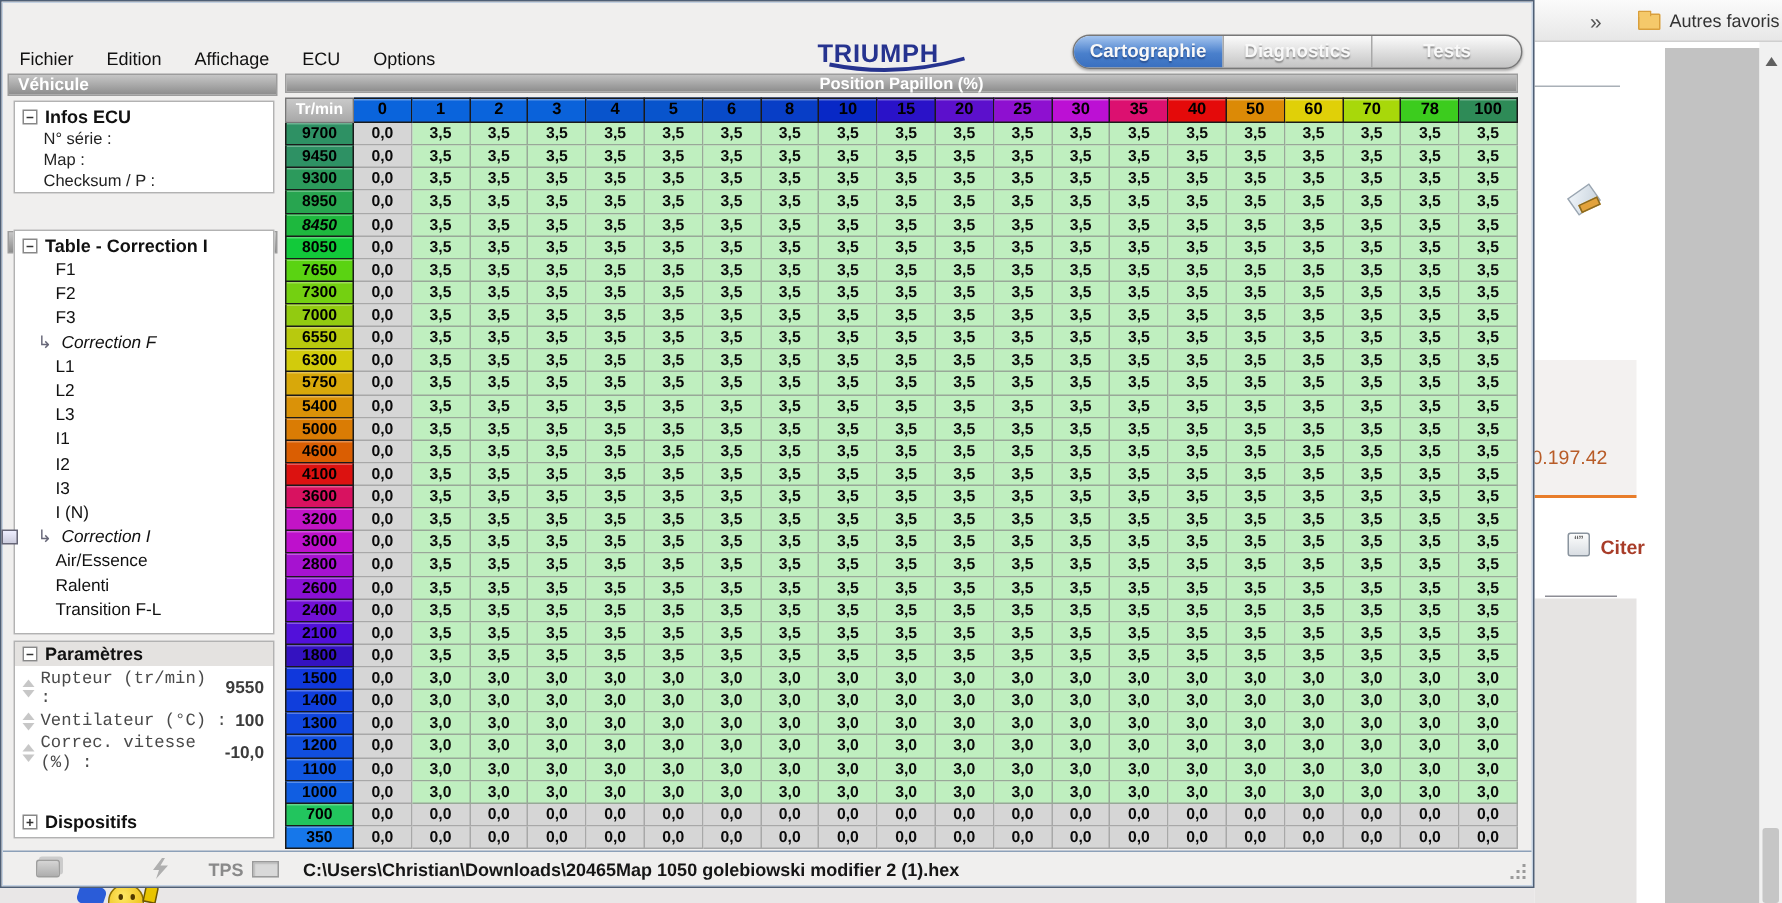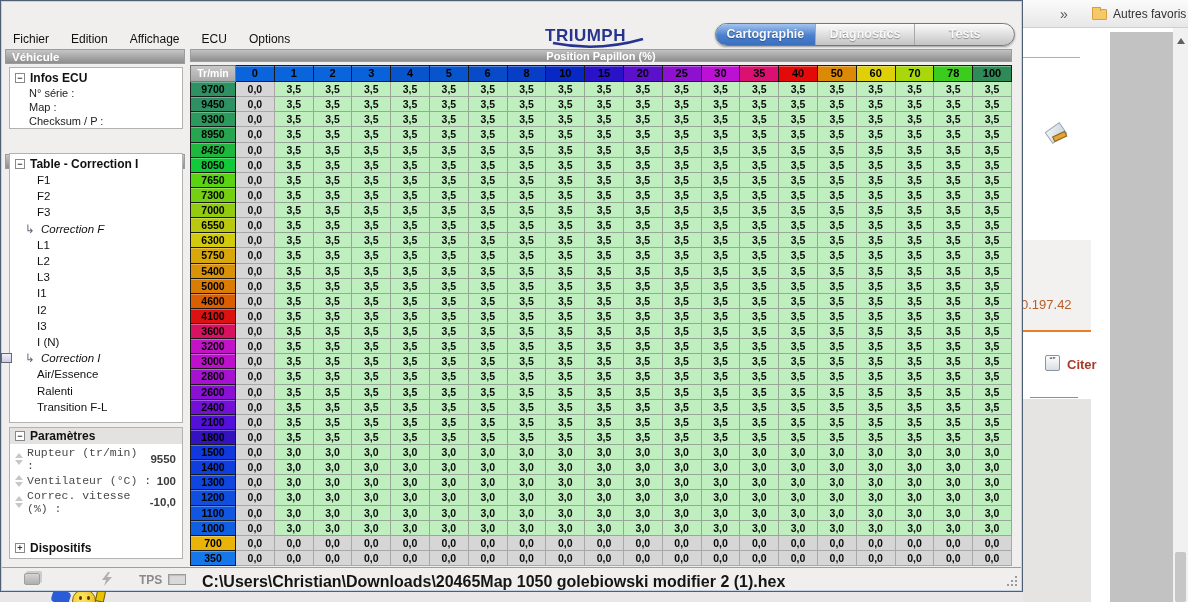--- a/index.html
+++ b/index.html
@@ -119,21 +119,21 @@
   .cell.zero { background:#d6d6d6; border-color:#a8a8a8; }
 
   
   .statusbar { position:absolute; left:1px; right:1px; bottom:1px; height:23px; background:#f0efee;
                border-top:1px solid #8ca0b8; }
   .icon-battery { left:22px; top:5px; width:16px; height:12px; background:linear-gradient(#cfcfcf,#9f9f9f);
                   border:1px solid #8a8a8a; border-radius:2px; box-shadow:2px -2px 0 #c4c4c4; opacity:.8; }
   .icon-flash { left:98px; top:4px; width:14px; height:14px; opacity:.75; }
   .tps-label { left:137px; top:5px; font-size:12px; font-weight:bold; color:#8a8a8a; }
   .tps-box { left:166px; top:6px; width:18px; height:11px; background:#d9d9d9; border:1px solid #9a9a9a; box-shadow:inset 1px 1px 1px #bcbcbc; }
-  .file-path { left:200px; top:5px; font-size:16px; font-weight:bold; color:#151515; }
+  .file-path { left:200px; top:5px; font-size:12px; font-weight:bold; color:#151515; }
   .grip { right:4px; bottom:4px; width:10px; height:10px; }
   .grip i { position:absolute; width:2px; height:2px; background:#9a9a9a; }
 </style>
 </head>
 <body>
 
 <div class="abs bk-bar"></div>
 <div class="abs chevron">»</div>
 <div class="abs folder"></div>
 <div class="abs fav-label">Autres favoris</div>
@@ -965,21 +965,21 @@
             <div class="cell">3,0</div>
             <div class="cell">3,0</div>
             <div class="cell">3,0</div>
             <div class="cell">3,0</div>
             <div class="cell">3,0</div>
             <div class="cell">3,0</div>
             <div class="cell">3,0</div>
             <div class="cell">3,0</div>
           </div>
           <div class="grid-row">
-            <div class="row-head" style="background-color: #eab308;">700</div>
+            <div class="row-head" style="background-color: #22c55e;">700</div>
             <div class="cell zero">0,0</div>
             <div class="cell zero">0,0</div>
             <div class="cell zero">0,0</div>
             <div class="cell zero">0,0</div>
             <div class="cell zero">0,0</div>
             <div class="cell zero">0,0</div>
             <div class="cell zero">0,0</div>
             <div class="cell zero">0,0</div>
             <div class="cell zero">0,0</div>
             <div class="cell zero">0,0</div>

